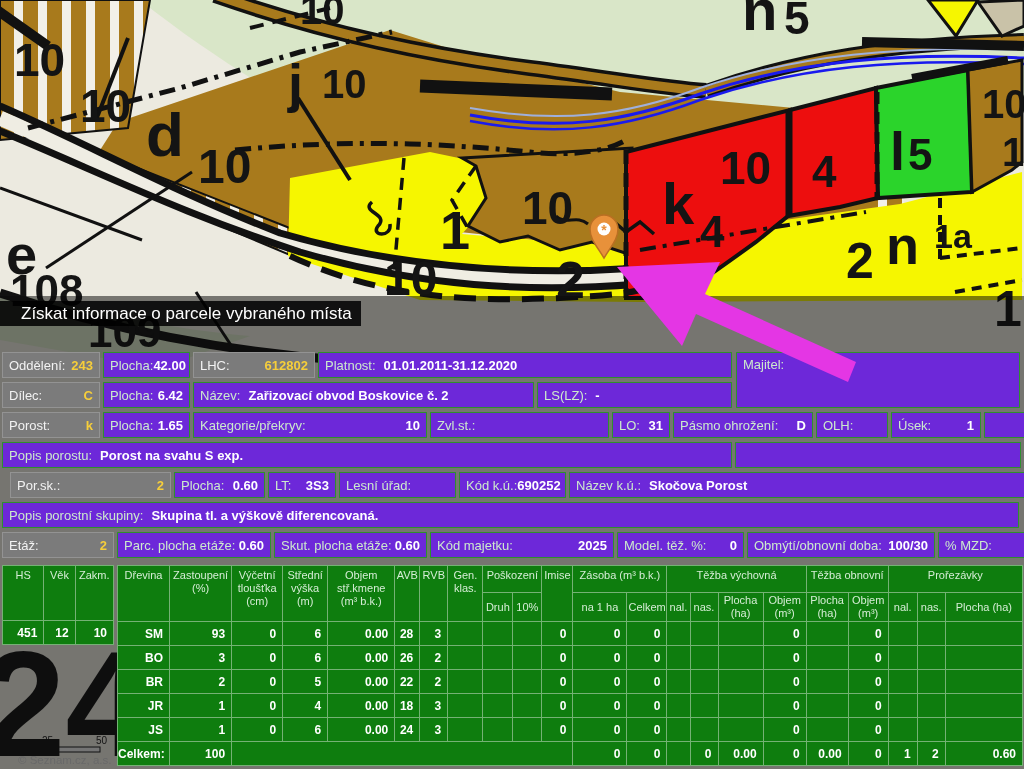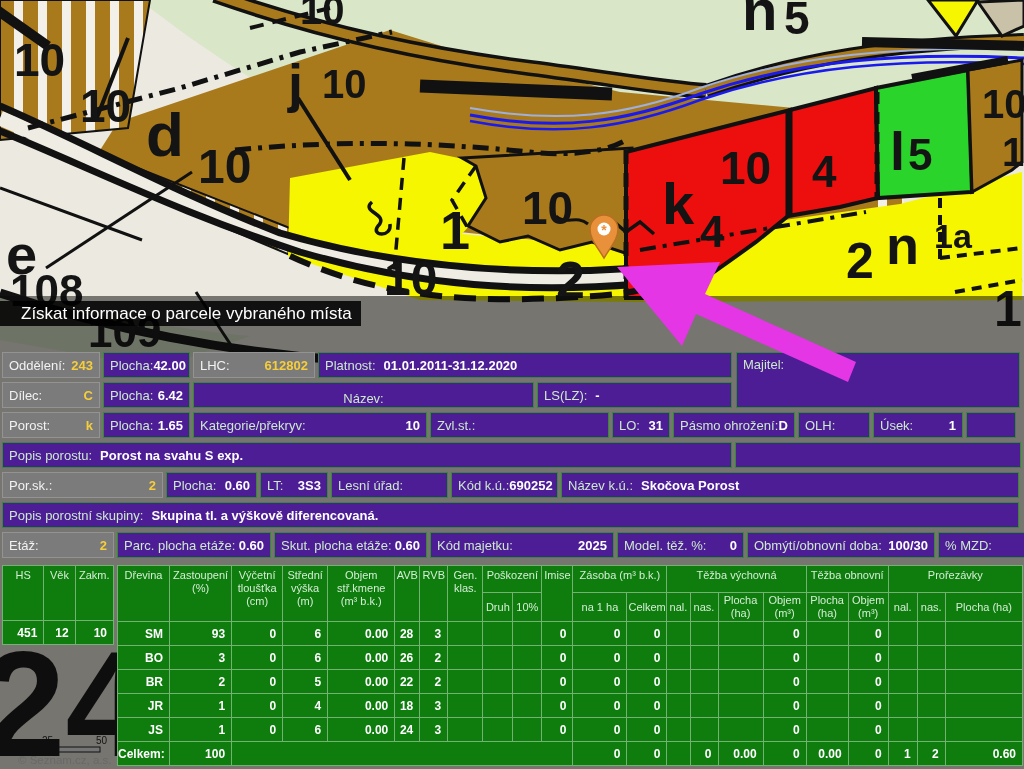--- a/index.html
+++ b/index.html
@@ -8,21 +8,21 @@
   svg{position:absolute;left:0;top:0;}
   svg text{font-family:"Liberation Sans",sans-serif;}
   .map-label{fill:#141414;font-weight:700;}
   .scale-t{fill:#222;font-size:10px;font-weight:400;}
   .copy-t{fill:#CFCFCF;font-size:11.5px;font-weight:400;}
   #dim{position:absolute;left:0;top:296px;width:1024px;height:473px;background:rgba(10,10,10,0.52);}
   #tooltip{position:absolute;left:0;top:301px;height:25px;line-height:25px;padding:0 9px 0 21px;
            background:rgba(0,0,0,0.85);color:#fff;font-size:17px;white-space:nowrap;}
   .info-row{position:absolute;left:2px;display:flex;gap:3px;height:26px;}
   .cell{display:flex;align-items:center;font-size:13px;box-sizing:border-box;padding:8px 6px;overflow:hidden;}
-  .cell.green{background:#4c1d95;border:1px solid #2F8F2F;}
+  .cell.green{background:#6d28d9;border:1px solid #2F8F2F;}
   .cell.gray{background:#7B7B7B;border:1px solid #939393;}
   .cell .lbl{color:#CDE9CD;white-space:nowrap;}
   .cell.gray .lbl{color:#F2F2F2;}
   .cell .val{color:#FFFFFF;font-weight:bold;margin-left:auto;white-space:nowrap;}
   .cell.left .val{margin-left:8px;}
   .cell.gray .val{color:#F6CE3A;}
   #majitel-cell{position:absolute;left:736px;top:352px;width:284px;height:56px;
                 align-items:flex-start;padding-top:4px;}
   table{position:absolute;border-collapse:collapse;table-layout:fixed;background:#0E7D0E;}
   #mini-table{left:2px;top:565px;width:112px;}
@@ -181,21 +181,21 @@
       </div>
       <div class="info-row" style="top: 382px;">
         <div class="cell gray" style="width: 98px;">
           <span class="lbl">Dílec:</span>
           <span class="val">C</span>
         </div>
         <div class="cell green" style="width: 87px;">
           <span class="lbl">Plocha:</span>
           <span class="val">6.42</span>
         </div>
-        <div class="cell green left" style="width: 341px; flex-direction: column;">
+        <div class="cell green left" style="width: 341px;">
           <span class="lbl">Název:</span>
           <span class="val">Zařizovací obvod Boskovice č. 2</span>
         </div>
         <div class="cell green left" style="width: 195px;">
           <span class="lbl">LS(LZ):</span>
           <span class="val">-</span>
         </div>
       </div>
       <div class="info-row" style="top: 412px;">
         <div class="cell gray" style="width: 98px;">
@@ -211,21 +211,21 @@
           <span class="val">10</span>
         </div>
         <div class="cell green left" style="width: 179px;">
           <span class="lbl">Zvl.st.:</span>
           <span class="val"></span>
         </div>
         <div class="cell green" style="width: 58px;">
           <span class="lbl">LO:</span>
           <span class="val">31</span>
         </div>
-        <div class="cell green" style="width: 122px;">
+        <div class="cell green" style="width: 140px;">
           <span class="lbl">Pásmo ohrožení:</span>
           <span class="val">D</span>
         </div>
         <div class="cell green left" style="width: 72px;">
           <span class="lbl">OLH:</span>
           <span class="val"></span>
         </div>
         <div class="cell green" style="width: 90px;">
           <span class="lbl">Úsek:</span>
           <span class="val">1</span>
@@ -239,21 +239,21 @@
         <div class="cell green left" style="width: 730px;">
           <span class="lbl">Popis porostu:</span>
           <span class="val">Porost na svahu S exp.</span>
         </div>
         <div class="cell green left" style="width: 286px;">
           <span class="lbl"></span>
           <span class="val"></span>
         </div>
       </div>
       <div class="info-row" style="top: 472px;">
-        <div class="cell gray" style="width: 161px;">
+        <div class="cell gray" style="width: 161px; margin-left: 8px;">
           <span class="lbl">Por.sk.:</span>
           <span class="val">2</span>
         </div>
         <div class="cell green" style="width: 91px;">
           <span class="lbl">Plocha:</span>
           <span class="val">0.60</span>
         </div>
         <div class="cell green" style="width: 68px;">
           <span class="lbl">LT:</span>
           <span class="val">3S3</span>

